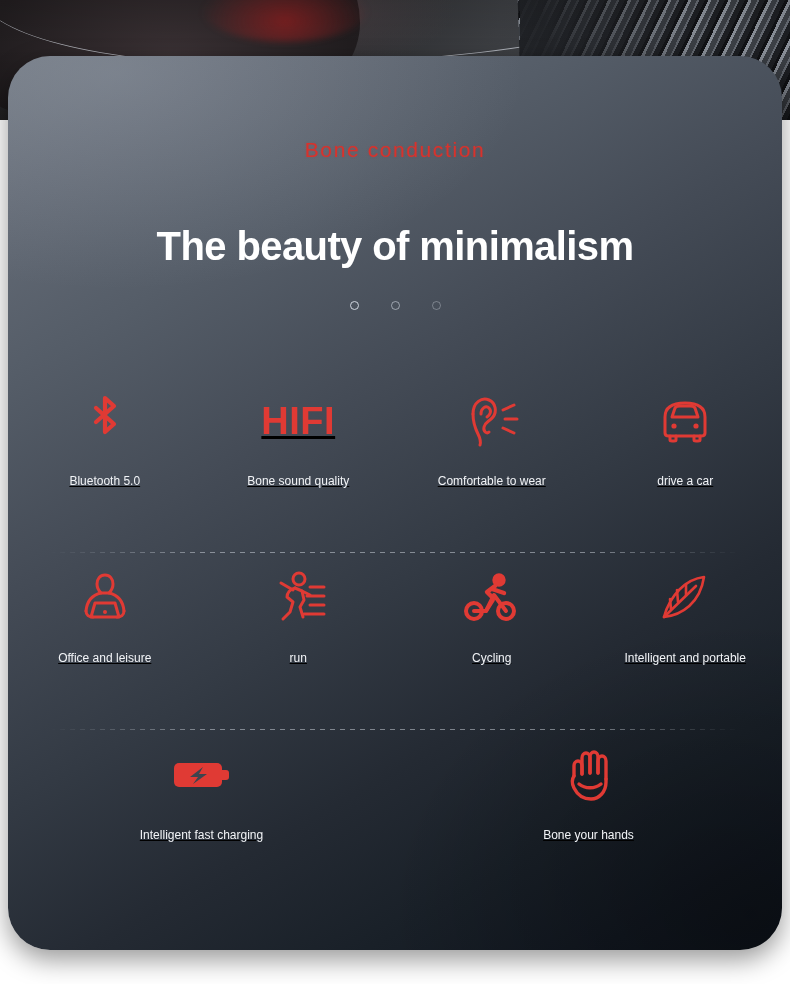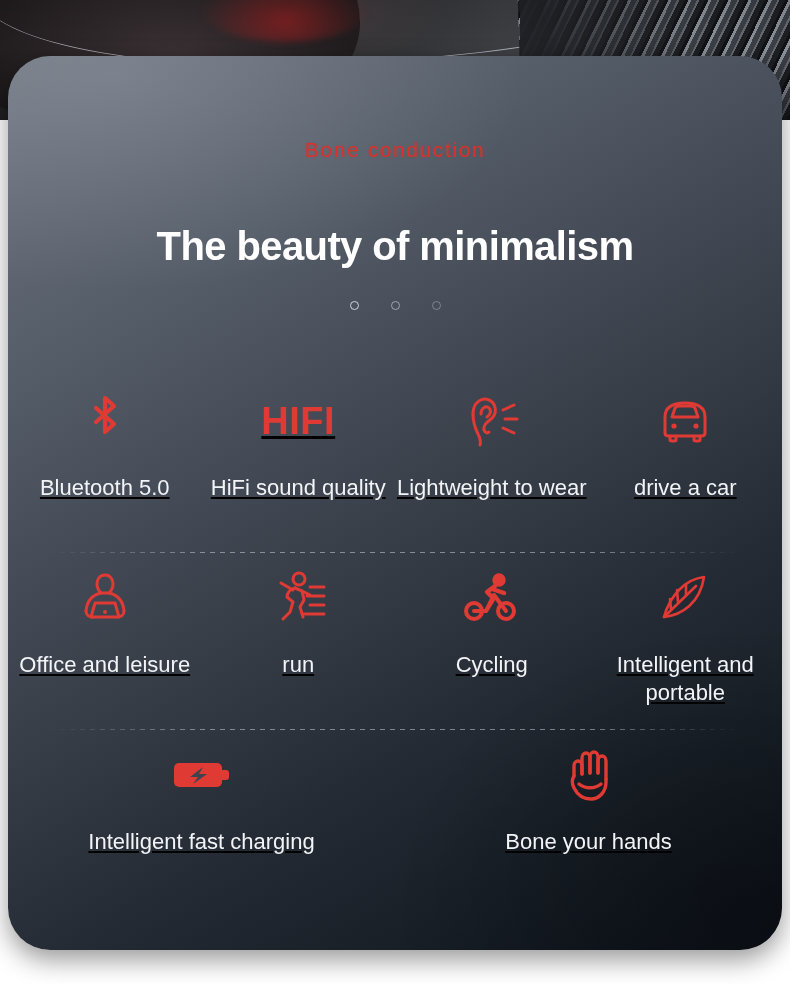--- a/index.html
+++ b/index.html
@@ -198,21 +198,21 @@
   .hifi {
     color: #e03a34;
     font-size: 38px;
     font-weight: 700;
     letter-spacing: 0.5px;
     line-height: 1;
   }
   .caption {
     margin-top: 22px;
     color: #f2f4f7;
-    font-size: 22px;
+    font-size: 12px;
     font-weight: 400;
     text-align: center;
     line-height: 1.28;
     white-space: pre-line;
   }
 
   .divider {
     width: 690px;
     margin: 0 auto;
     height: 1px;
@@ -263,35 +263,35 @@
               <path d="M13 16 L31 32 L22 40 L22 6 L31 14 L13 30" stroke="#e03a34" stroke-width="4.2" stroke-linecap="round" stroke-linejoin="round" fill="none"></path>
             </svg>
           </div>
           <div class="caption">Bluetooth 5.0</div>
         </div>
 
         <div class="cell">
           <div class="ico">
             <span class="hifi">HIFI</span>
           </div>
-          <div class="caption">HiFi sound quality</div>
+          <div class="caption">Bone sound quality</div>
         </div>
 
         <div class="cell">
           <div class="ico">
             <svg width="62" height="58" viewBox="0 0 62 58" fill="none" stroke="#e03a34" stroke-width="3" stroke-linecap="round" stroke-linejoin="round">
               <path d="M12 22 C12 10, 21 5, 28 8 C35 11, 36 20, 32 25 C28 30, 24 30, 23 35 C22 40, 26 42, 28 40"></path>
               <path d="M12 22 C12 30, 14 36, 17 42 C19 46, 20 50, 19 53"></path>
               <path d="M20 22 C20 16, 25 13, 28 16 C31 19, 29 23, 26 25"></path>
               <path d="M42 18 L53 13"></path>
               <path d="M44 27 L56 27"></path>
               <path d="M42 36 L53 41"></path>
             </svg>
           </div>
-          <div class="caption">Lightweight to wear</div>
+          <div class="caption">Comfortable to wear</div>
         </div>
 
         <div class="cell">
           <div class="ico">
             <svg width="60" height="52" viewBox="0 0 60 52" fill="none" stroke="#e03a34" stroke-width="3" stroke-linecap="round" stroke-linejoin="round">
               <path d="M10 22 C10 13, 16 8, 30 8 C44 8, 50 13, 50 22 L50 38 C50 40, 48 41, 46 41 L14 41 C12 41, 10 40, 10 38 Z"></path>
               <path d="M17 22 L20 13 C21 11, 23 11, 25 11 L35 11 C37 11, 39 11, 40 13 L43 22 Z" fill="none"></path>
               <circle cx="19" cy="31" r="2.6" fill="#e03a34" stroke="none"></circle>
               <circle cx="41" cy="31" r="2.6" fill="#e03a34" stroke="none"></circle>
               <path d="M15 41 L15 45 C15 46, 16 46, 17 46 L19 46 C20 46, 21 46, 21 45 L21 41"></path>

